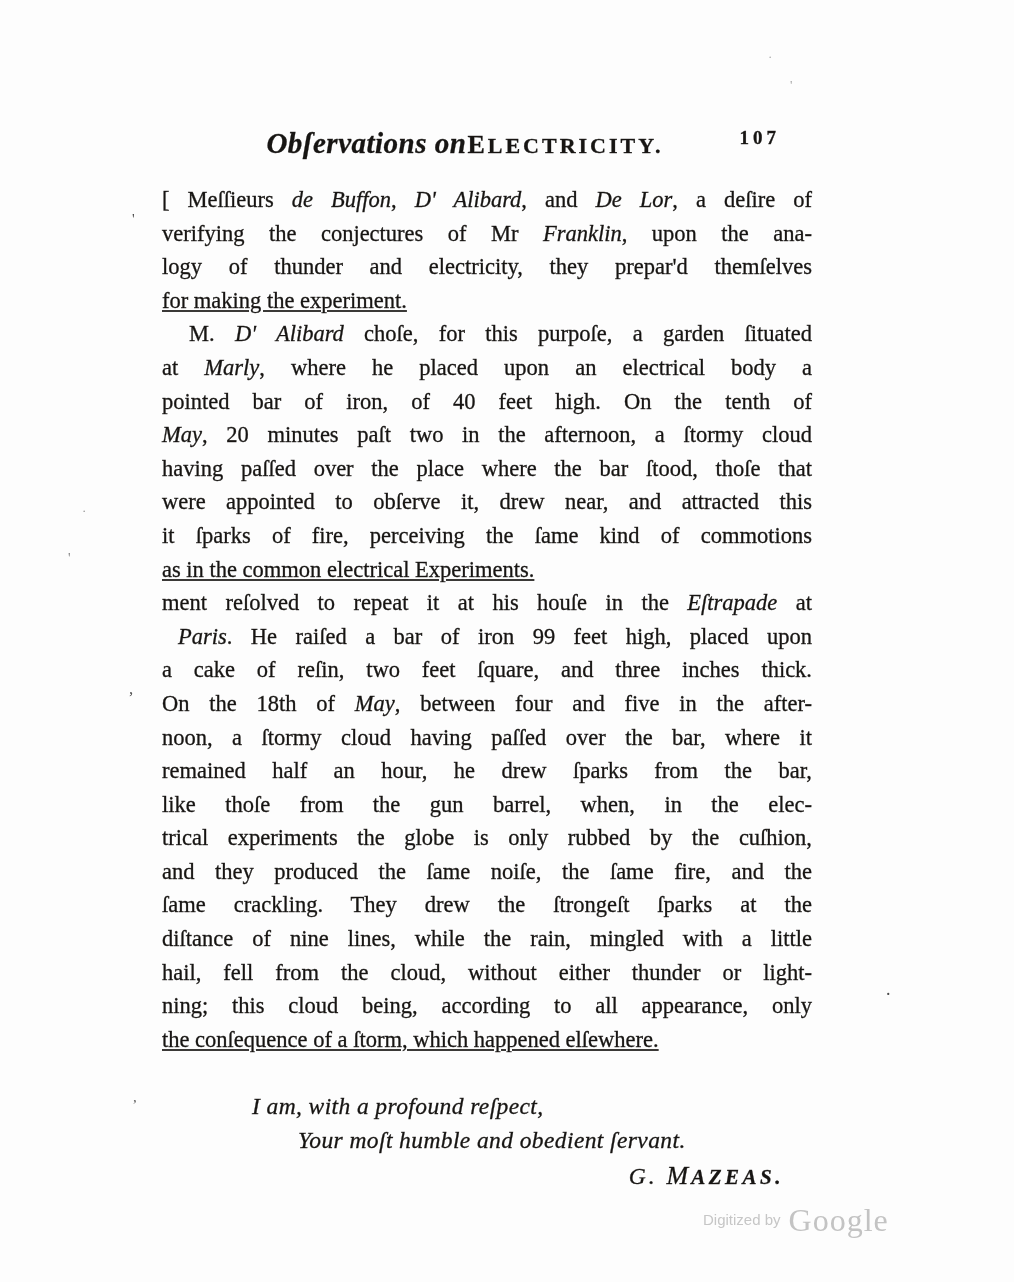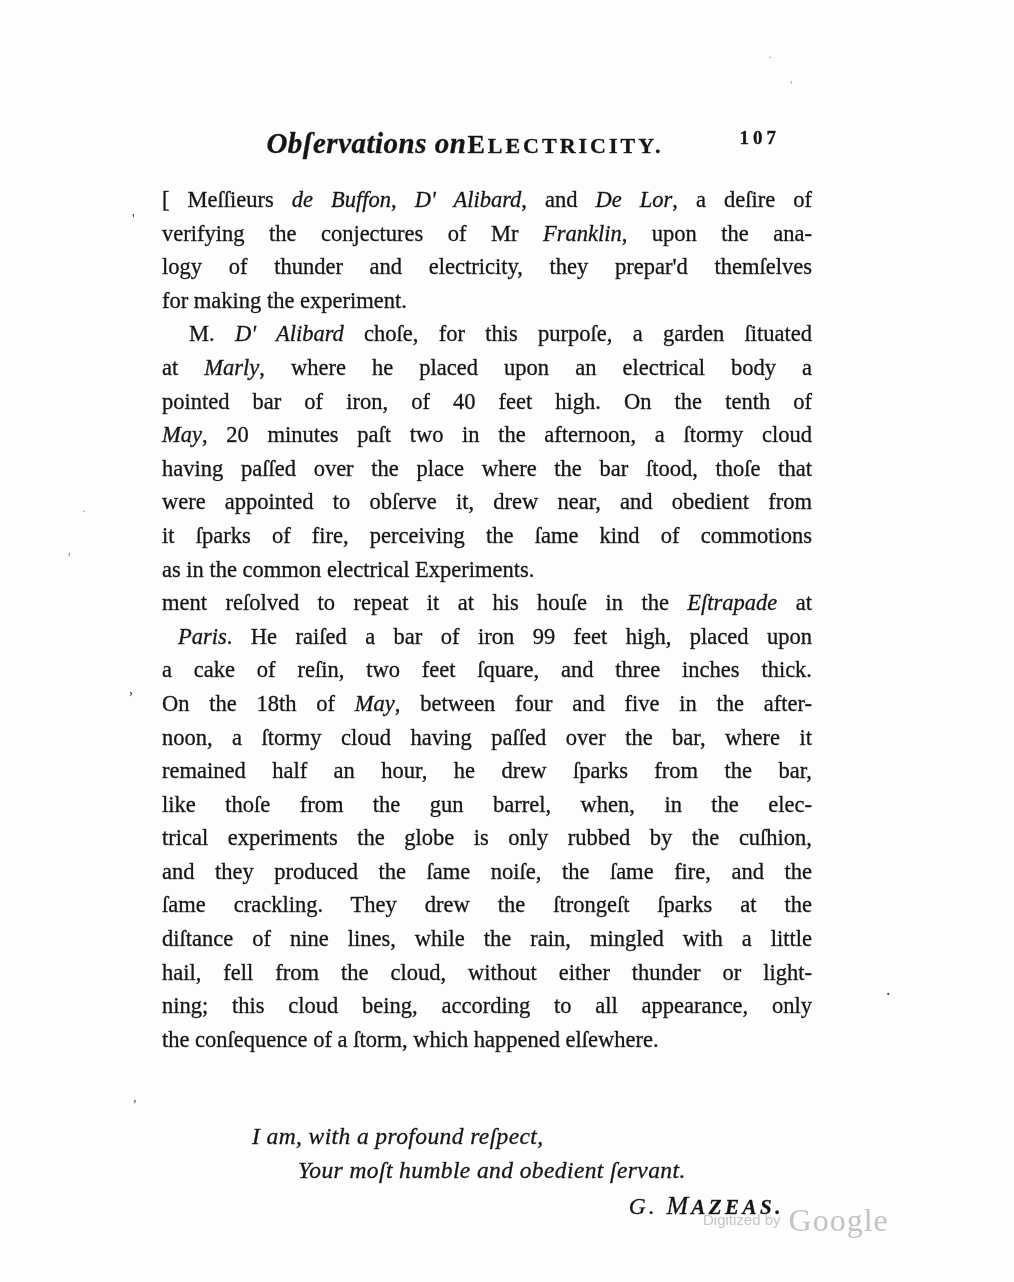--- a/index.html
+++ b/index.html
@@ -25,26 +25,26 @@
     font-weight:bold;font-size:19px;letter-spacing:4px;
   }
   
   .textcol{position:absolute;left:140px;top:183px;width:650px;margin-left:22px;}
   .line{
     height:33.6px;line-height:33.6px;
     font-size:22.5px;
     text-align:justify;text-align-last:justify;
     white-space:nowrap;
   }
-  .line.last{text-align-last:left;}
+  .line.last{text-align-last:left;text-decoration:underline;}
   .line .it{font-style:italic;}
   .ind{text-indent:27px;}
   .ind-sm{text-indent:16px;}
   
-  .closing{position:absolute;left:140px;top:1120px;width:650px;}
+  .closing{position:absolute;left:140px;top:1090px;width:650px;}
   .closing .cl{
     height:33.6px;line-height:33.6px;font-size:23.5px;
     font-style:italic;letter-spacing:0.4px;
   }
   .c1{padding-left:112px;}
   .c2{padding-left:158px;}
   .sig{
     height:36px;line-height:36px;text-align:right;padding-right:6px;
     font-style:normal;font-size:26px;margin-top:2px;
   }
@@ -79,21 +79,21 @@
   <div class="textcol ink" id="body-lines">
       <div class="line"><span>[ Meſſieurs </span><span class="it">de Buffon</span><span>, </span><span class="it">D' Alibard</span><span>, and </span><span class="it">De Lor</span><span>, a deſire of</span></div>
       <div class="line"><span>verifying the conjectures of Mr </span><span class="it">Franklin</span><span>, upon the ana-</span></div>
       <div class="line"><span>logy of thunder and electricity, they prepar'd themſelves</span></div>
       <div class="line last"><span>for making the experiment.</span></div>
       <div class="line ind"><span>M. </span><span class="it">D' Alibard</span><span> choſe, for this purpoſe, a garden ſituated</span></div>
       <div class="line"><span>at </span><span class="it">Marly</span><span>, where he placed upon an electrical body a</span></div>
       <div class="line"><span>pointed bar of iron, of 40 feet high. On the tenth of</span></div>
       <div class="line"><span class="it">May</span><span>, 20 minutes paſt two in the afternoon, a ſtormy cloud</span></div>
       <div class="line"><span>having paſſed over the place where the bar ſtood, thoſe that</span></div>
-      <div class="line"><span>were appointed to obſerve it, drew near, and obedient from</span></div>
+      <div class="line"><span>were appointed to obſerve it, drew near, and attracted this</span></div>
       <div class="line"><span>it ſparks of fire, perceiving the ſame kind of commotions</span></div>
       <div class="line last"><span>as in the common electrical Experiments.</span></div>
       <div class="line"><span>ment reſolved to repeat it at his houſe in the </span><span class="it">Eſtrapade</span><span> at</span></div>
       <div class="line ind-sm"><span class="it">Paris</span><span>. He raiſed a bar of iron 99 feet high, placed upon</span></div>
       <div class="line"><span>a cake of reſin, two feet ſquare, and three inches thick.</span></div>
       <div class="line"><span>On the 18th of </span><span class="it">May</span><span>, between four and five in the after-</span></div>
       <div class="line"><span>noon, a ſtormy cloud having paſſed over the bar, where it</span></div>
       <div class="line"><span>remained half an hour, he drew ſparks from the bar,</span></div>
       <div class="line"><span>like thoſe from the gun barrel, when, in the elec-</span></div>
       <div class="line"><span>trical experiments the globe is only rubbed by the cuſhion,</span></div>

